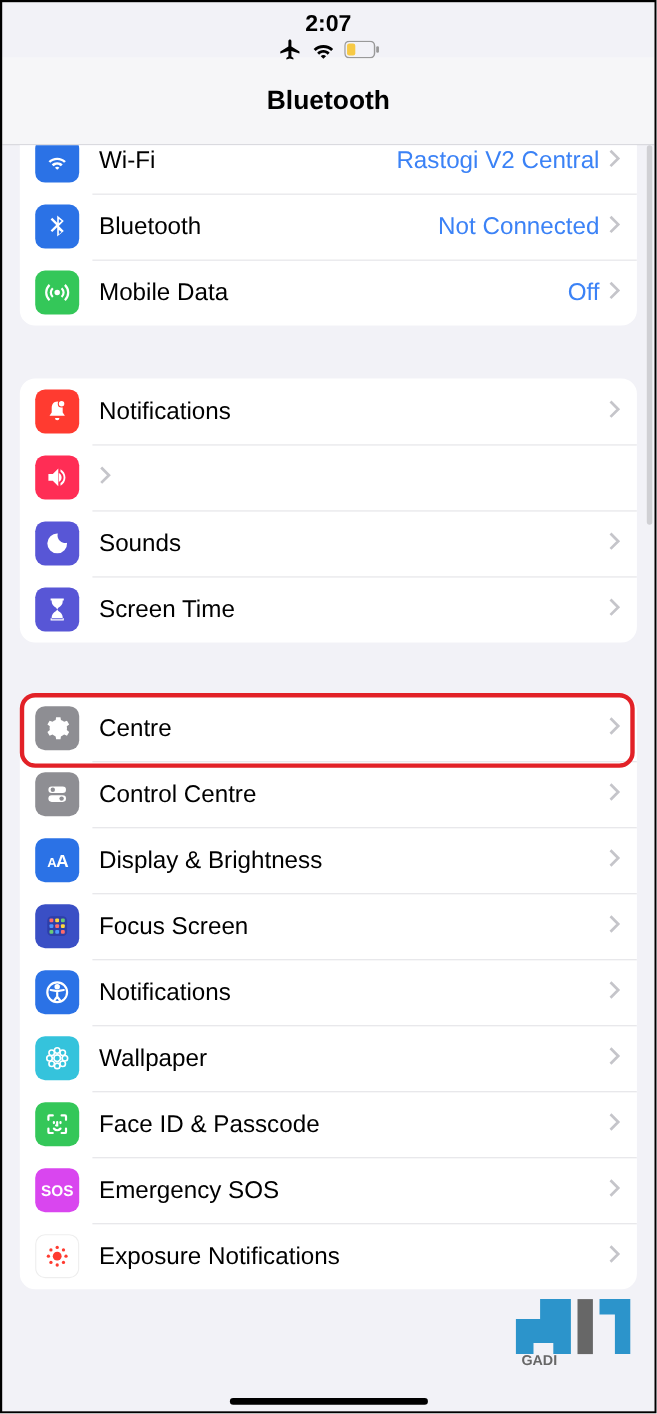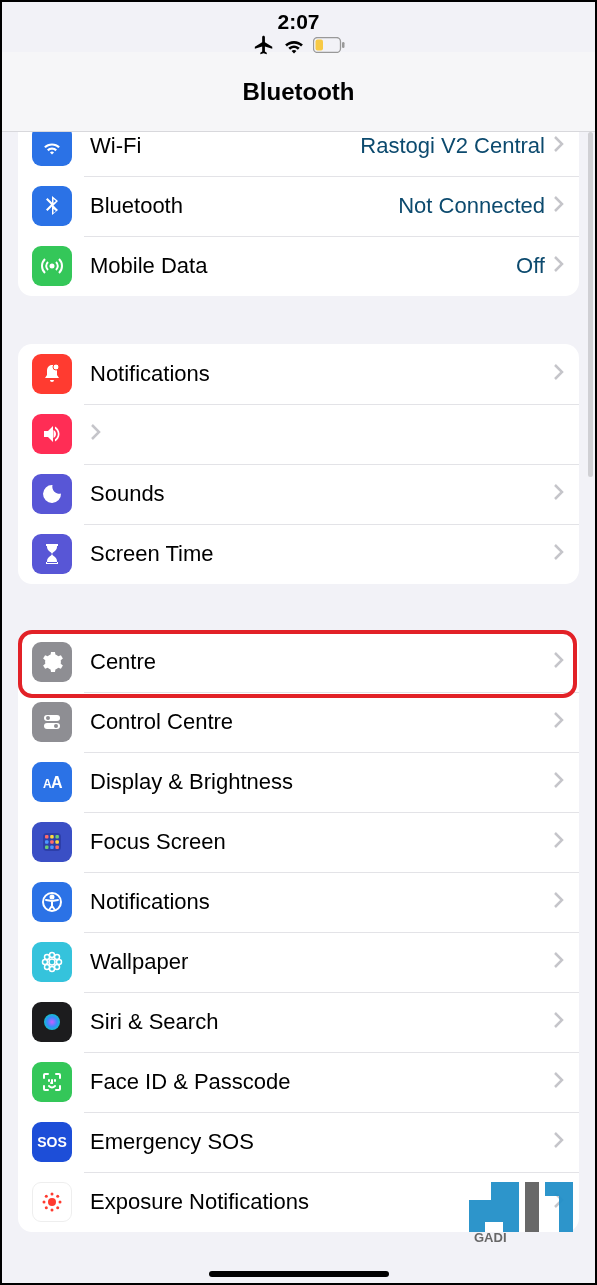--- a/index.html
+++ b/index.html
@@ -95,21 +95,21 @@
   }
   .row .icon-box svg { width: 24px; height: 24px; }
 
   .row .label {
     font-size: 22px;
     color: #000;
     flex: 1;
   }
   .row .value {
     font-size: 22px;
-    color: #0c4a6e;
+    color: #3b82f6;
     margin-right: 8px;
   }
   .row .chevron {
     color: #c5c5ca;
     flex-shrink: 0;
   }
 
   
   .highlight-box {
     position: absolute;
@@ -391,55 +391,35 @@
             </svg>
         </div>
         <span class="label">Wallpaper</span>
         <span class="chevron">
           <svg width="12" height="18" viewBox="0 0 12 18" fill="none" stroke="currentColor" stroke-width="2.5">
               <path d="M2 2l7 7-7 7"></path>
             </svg>
         </span>
       </div>
       <div class="row">
-        <div class="icon-box" style="background:#1c1c1e;">
-          <svg viewBox="0 0 24 24">
-              <defs>
-                <radialGradient id="sg" cx="50%" cy="50%" r="60%">
-                  <stop offset="0%" stop-color="#c85fff"></stop>
-                  <stop offset="50%" stop-color="#3a8bff"></stop>
-                  <stop offset="100%" stop-color="#00d9b0"></stop>
-                </radialGradient>
-              </defs>
-              <circle cx="12" cy="12" r="8" fill="url(#sg)"></circle>
-            </svg>
-        </div>
-        <span class="label">Siri &amp; Search</span>
-        <span class="chevron">
-          <svg width="12" height="18" viewBox="0 0 12 18" fill="none" stroke="currentColor" stroke-width="2.5">
-              <path d="M2 2l7 7-7 7"></path>
-            </svg>
-        </span>
-      </div>
-      <div class="row">
         <div class="icon-box" style="background:#34c759;">
           <svg viewBox="0 0 24 24" fill="none" stroke="#fff" stroke-width="2" stroke-linecap="round">
               <path d="M4 8V5a1 1 0 011-1h3M20 8V5a1 1 0 00-1-1h-3M4 16v3a1 1 0 001 1h3M20 16v3a1 1 0 01-1 1h-3"></path>
               <path d="M9 10v1M15 10v1M12 10v3h-1M9 16c1 1 2 1.5 3 1.5s2-.5 3-1.5"></path>
             </svg>
         </div>
         <span class="label">Face ID &amp; Passcode</span>
         <span class="chevron">
           <svg width="12" height="18" viewBox="0 0 12 18" fill="none" stroke="currentColor" stroke-width="2.5">
               <path d="M2 2l7 7-7 7"></path>
             </svg>
         </span>
       </div>
       <div class="row">
-        <div class="icon-box" style="background:#1d4ed8; font-size:14px; font-weight:700;">
+        <div class="icon-box" style="background:#d946ef; font-size:14px; font-weight:700;">
           <span>SOS</span>
         </div>
         <span class="label">Emergency SOS</span>
         <span class="chevron">
           <svg width="12" height="18" viewBox="0 0 12 18" fill="none" stroke="currentColor" stroke-width="2.5">
               <path d="M2 2l7 7-7 7"></path>
             </svg>
         </span>
       </div>
       <div class="row">

